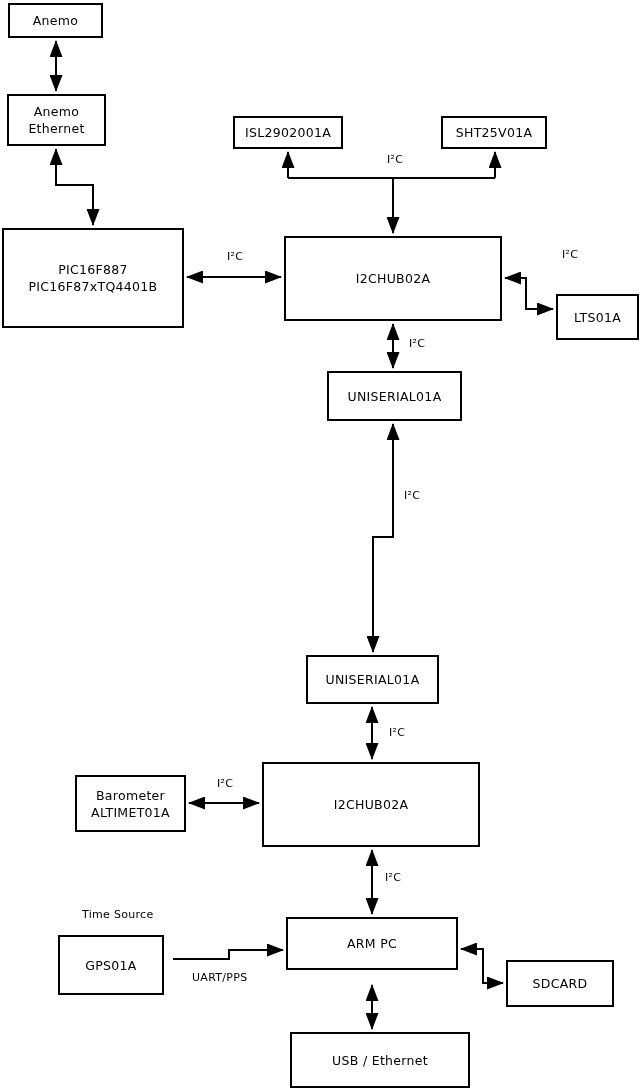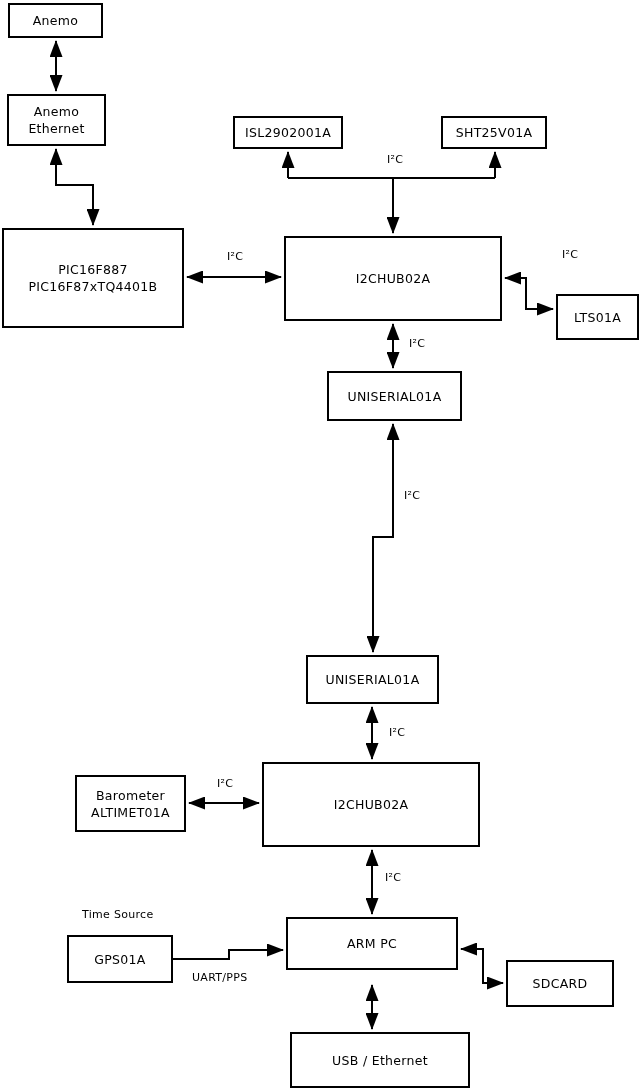--- a/index.html
+++ b/index.html
@@ -124,21 +124,21 @@
   </div>
 
   <div class="node" style="left:262px;top:762px;width:218px;height:85px">
     <span>I2CHUB02A</span>
   </div>
 
   <div class="node" style="left:286px;top:917px;width:172px;height:53px">
     <span>ARM PC</span>
   </div>
 
-  <div class="node" style="left:67px;top:935px;width:106px;height:48px">
+  <div class="node" style="left:58px;top:935px;width:106px;height:60px">
     <span>GPS01A</span>
   </div>
 
   <div class="node" style="left:506px;top:960px;width:108px;height:47px">
     <span>SDCARD</span>
   </div>
 
   <div class="node" style="left:290px;top:1032px;width:180px;height:56px">
     <span>USB / Ethernet</span>
   </div>

